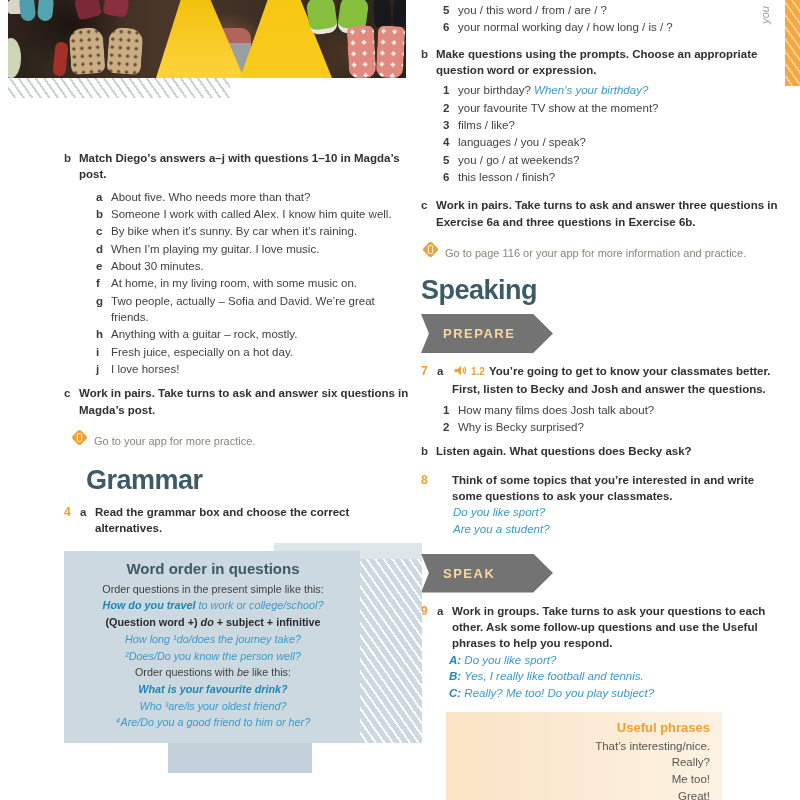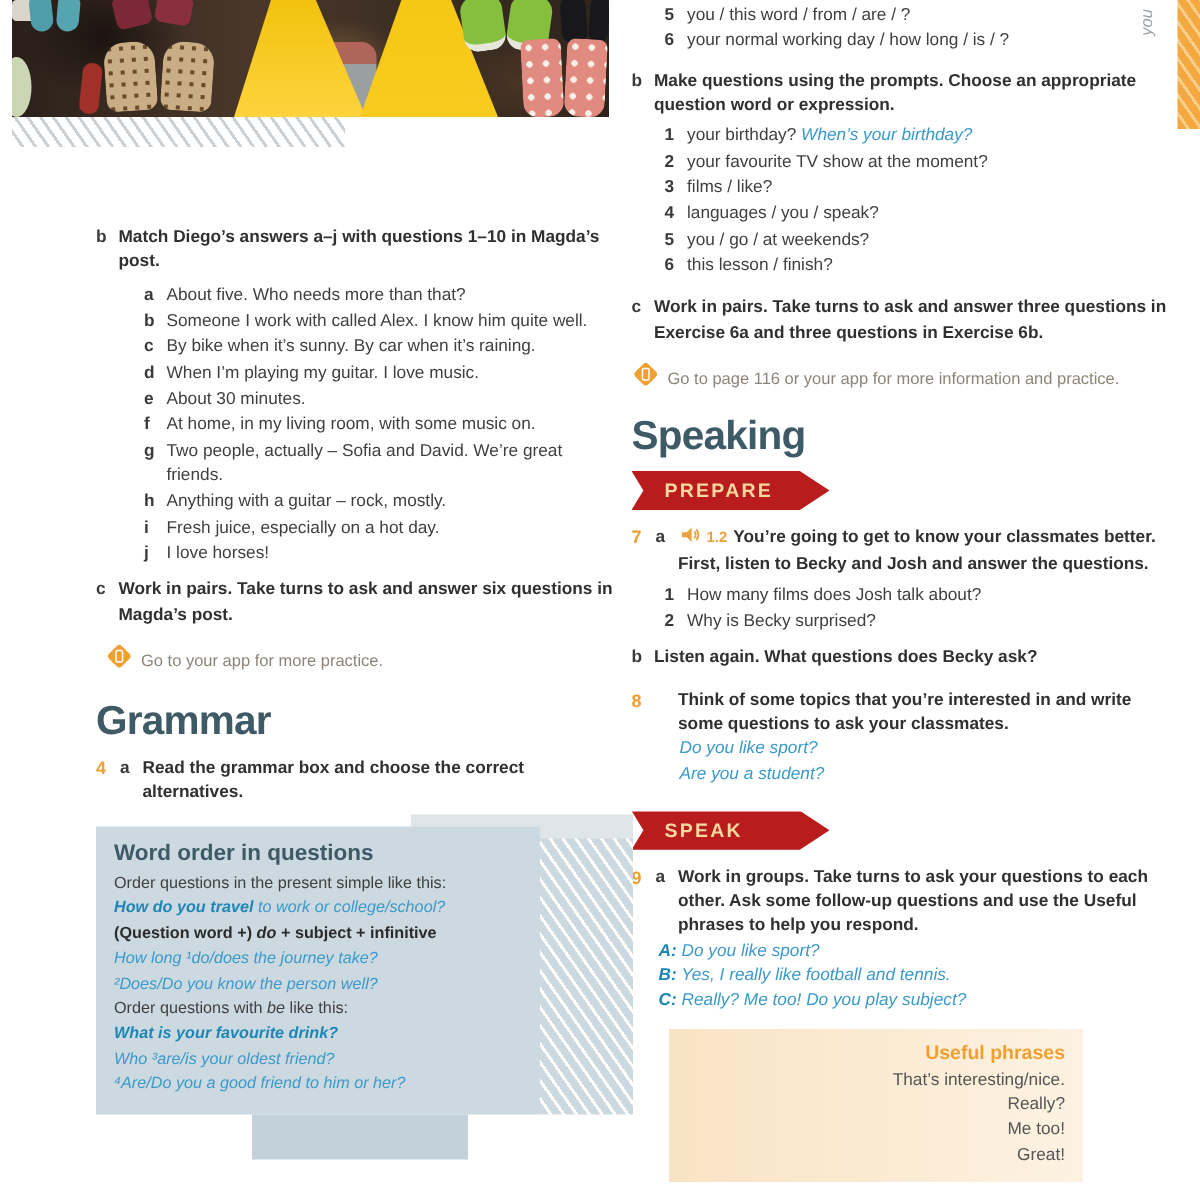--- a/index.html
+++ b/index.html
@@ -63,49 +63,49 @@
   .col-right .list{margin-left:22px;}
   .list .row{margin-bottom:1px;}
   .ln{flex:0 0 15px;font-weight:700;color:#3a3a3a;font-size:11.5px;line-height:1.42;}
   .blue{color:#3b9ac9;font-style:italic;}
   .blue-b{color:#1f85b5;font-weight:700;font-style:italic;}
   .heading{font-size:27px;font-weight:700;color:#3d5a66;letter-spacing:-0.5px;}
   .note{display:flex;align-items:flex-end;gap:5px;color:#8d8478;font-size:11px;}
   .track{font-weight:700;color:#e8a33d;font-size:10px;margin-right:4px;}
   .audio{display:inline-block;vertical-align:-2px;margin-right:3px;}
 
-  .banner{height:26px;width:132px;background:#b91c1c;
+  .banner{height:39px;width:132px;background:#737373;
       clip-path:polygon(0 0,85% 0,100% 50%,85% 100%,0 100%,6% 50%);
       display:flex;align-items:center;padding-left:22px;box-sizing:border-box;
       color:#f8d7a0;font-weight:700;font-size:13px;letter-spacing:1.5px;}
 
   
   .gbox{position:relative;width:296px;margin-top:14px;margin-bottom:42px;}
   .gb-corner{position:absolute;left:210px;top:-8px;width:148px;height:34px;background:#dee6ea;z-index:0;}
   .gb-hatch{position:absolute;left:296px;top:8px;height:calc(100% - 8px);width:62px;z-index:1;
       background:repeating-linear-gradient(55deg,#ccd9e0 0 5px,#ffffff 5px 7px);}
   .gb-tab{position:absolute;left:104px;bottom:-30px;width:144px;height:30px;background:#c3d2da;z-index:0;}
-  .gb-inner{position:relative;background:#ccd9e0;padding:9px 10px 12px 12px;z-index:2;}
+  .gb-inner{position:relative;background:#ccd9e0;padding:9px 10px 12px 12px;z-index:2;text-align:center;}
   .gb-title{font-size:15px;font-weight:700;color:#3d5a66;margin-bottom:4px;}
   .gb-line{font-size:10.8px;line-height:1.55;color:#3f3f3f;white-space:nowrap;}
   .gb-line.f{font-weight:700;color:#2b2b2b;}
   .gb-line.f .it{font-style:italic;}
   .gb-line.ex{color:#3b9ac9;font-style:italic;}
 
   
   .useful{margin-left:25px;margin-top:10px;width:250px;padding:8px 12px 10px 14px;
       background:linear-gradient(90deg,#f9e3c4,#fdf2e2);text-align:right;}
   .useful-title{font-size:13px;font-weight:700;color:#f0a030;margin-bottom:3px;}
   .useful-item{font-size:11.5px;line-height:1.45;color:#555;}
 
-  .dlg{margin-left:18px;}
+  .dlg{margin-left:28px;}
   .dlg-row{font-size:11.5px;line-height:1.45;}
   .examples{margin-left:32px;}
   .examples .blue{display:block;font-size:11.5px;line-height:1.45;} .mt8{margin-top:8px;} .mt10{margin-top:10px;}
-  .mt12{margin-top:12px;} .mt16{margin-top:16px;} .mt18{margin-top:18px;}
+  .mt12{margin-top:12px;} .mt16{margin-top:16px;} .mt18{margin-top:18px;margin-left:22px;}
   .mb6{margin-bottom:6px;}
   .app-note{margin-left:6px;}
 </style>
 </head>
 <body>
 
 <div class="page">
 
   <div class="photo">
     <div class="sh-cream"></div>

